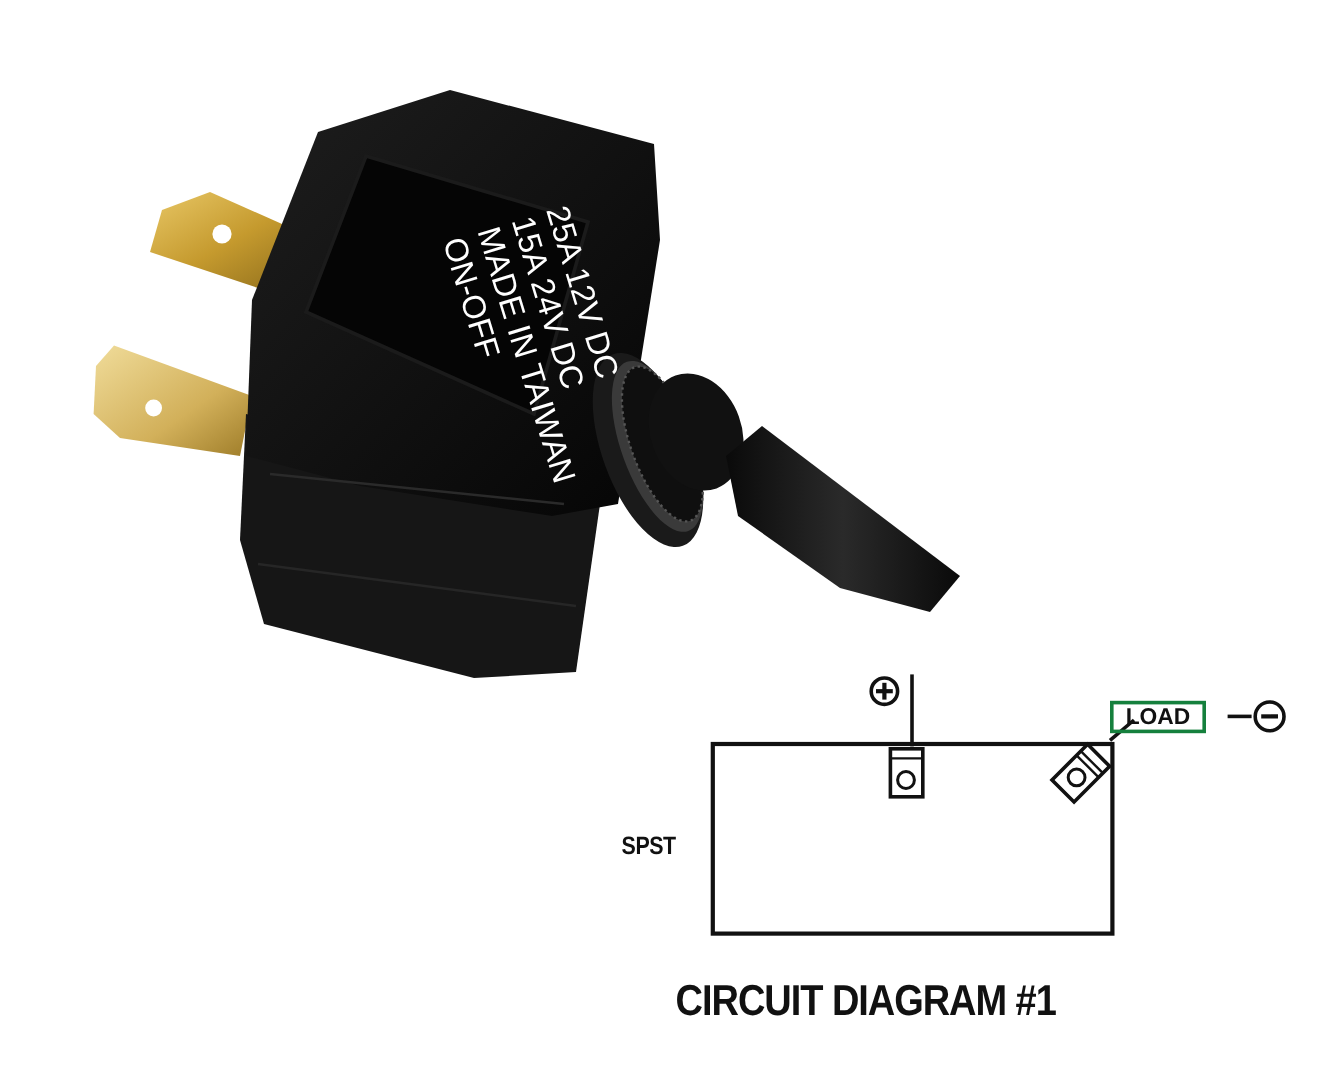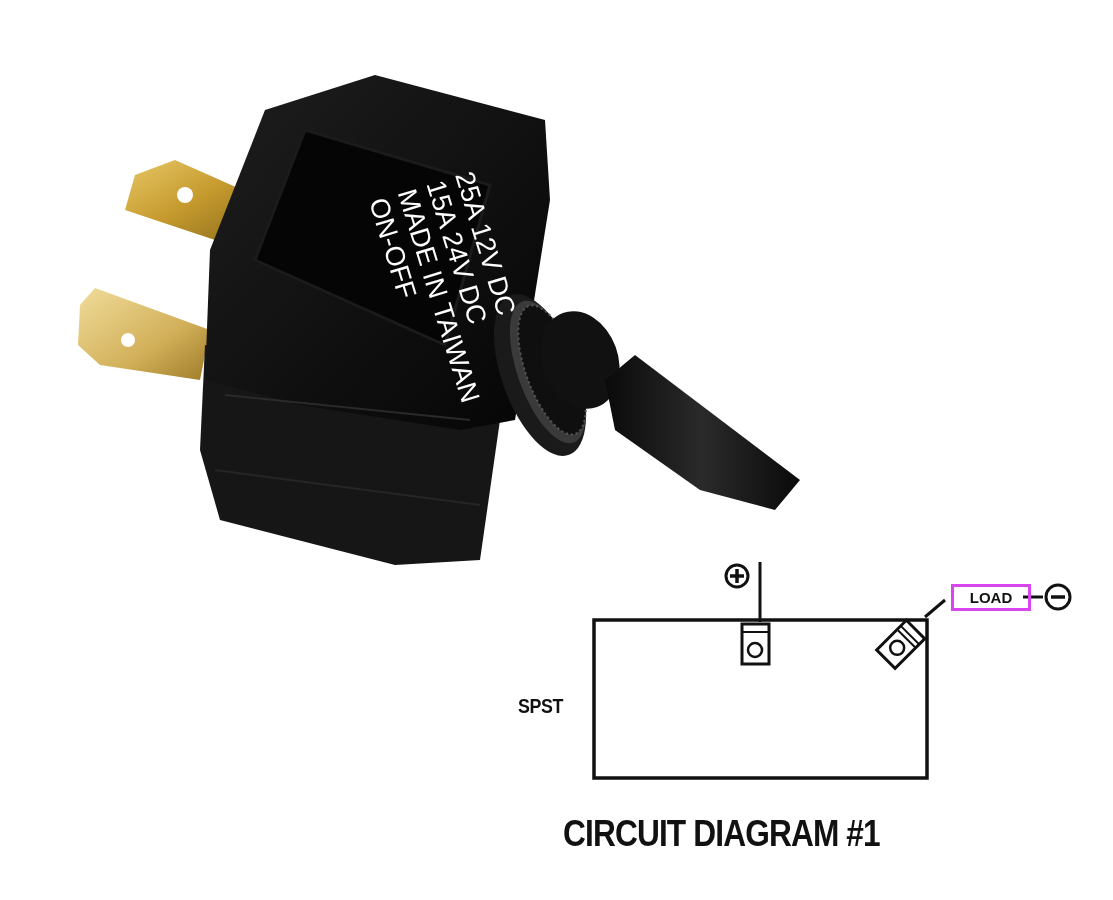--- a/index.html
+++ b/index.html
@@ -1,21 +1,21 @@
 <!DOCTYPE html>
 <html><head>
 <meta charset="utf-8">
 <style>
   html, body { margin:0; padding:0; background:#ffffff; }
   body { width:1113px; height:900px; position:relative; overflow:hidden; font-family:"Liberation Sans", sans-serif; }
   .photo { position:absolute; left:0; top:0; width:1113px; height:600px; }
   .diagram { position:absolute; left:0; top:0; width:1113px; height:900px; }
   .spst { position:absolute; left:518px; top:694px; font-size:21px; font-weight:bold; color:#111; letter-spacing:-0.5px; transform:scaleX(0.85); transform-origin:left top; }
   .caption { position:absolute; left:563px; top:813px; font-size:36px; font-weight:bold; color:#111; letter-spacing:-1px; transform:scaleX(0.88); transform-origin:left top; white-space:nowrap; }
-  .load-box { position:absolute; left:951px; top:584px; width:80px; height:27px; border:3px solid #d946ef; box-sizing:border-box; font-size:15px; font-weight:bold; color:#111; text-align:center; line-height:22px; }
+  .load-box { position:absolute; left:925px; top:584px; width:80px; height:27px; border:3px solid #15803d; box-sizing:border-box; font-size:19px; font-weight:bold; color:#111; text-align:center; line-height:22px; }
 </style>
 </head>
 <body>
 
 <svg class="photo" viewBox="0 0 1113 600" width="1113" height="600">
   <defs>
     <linearGradient id="brass" x1="0" y1="0" x2="1" y2="1">
       <stop offset="0" stop-color="#e8c766"></stop>
       <stop offset="0.5" stop-color="#c59a2e"></stop>
       <stop offset="1" stop-color="#8a6a1a"></stop>

